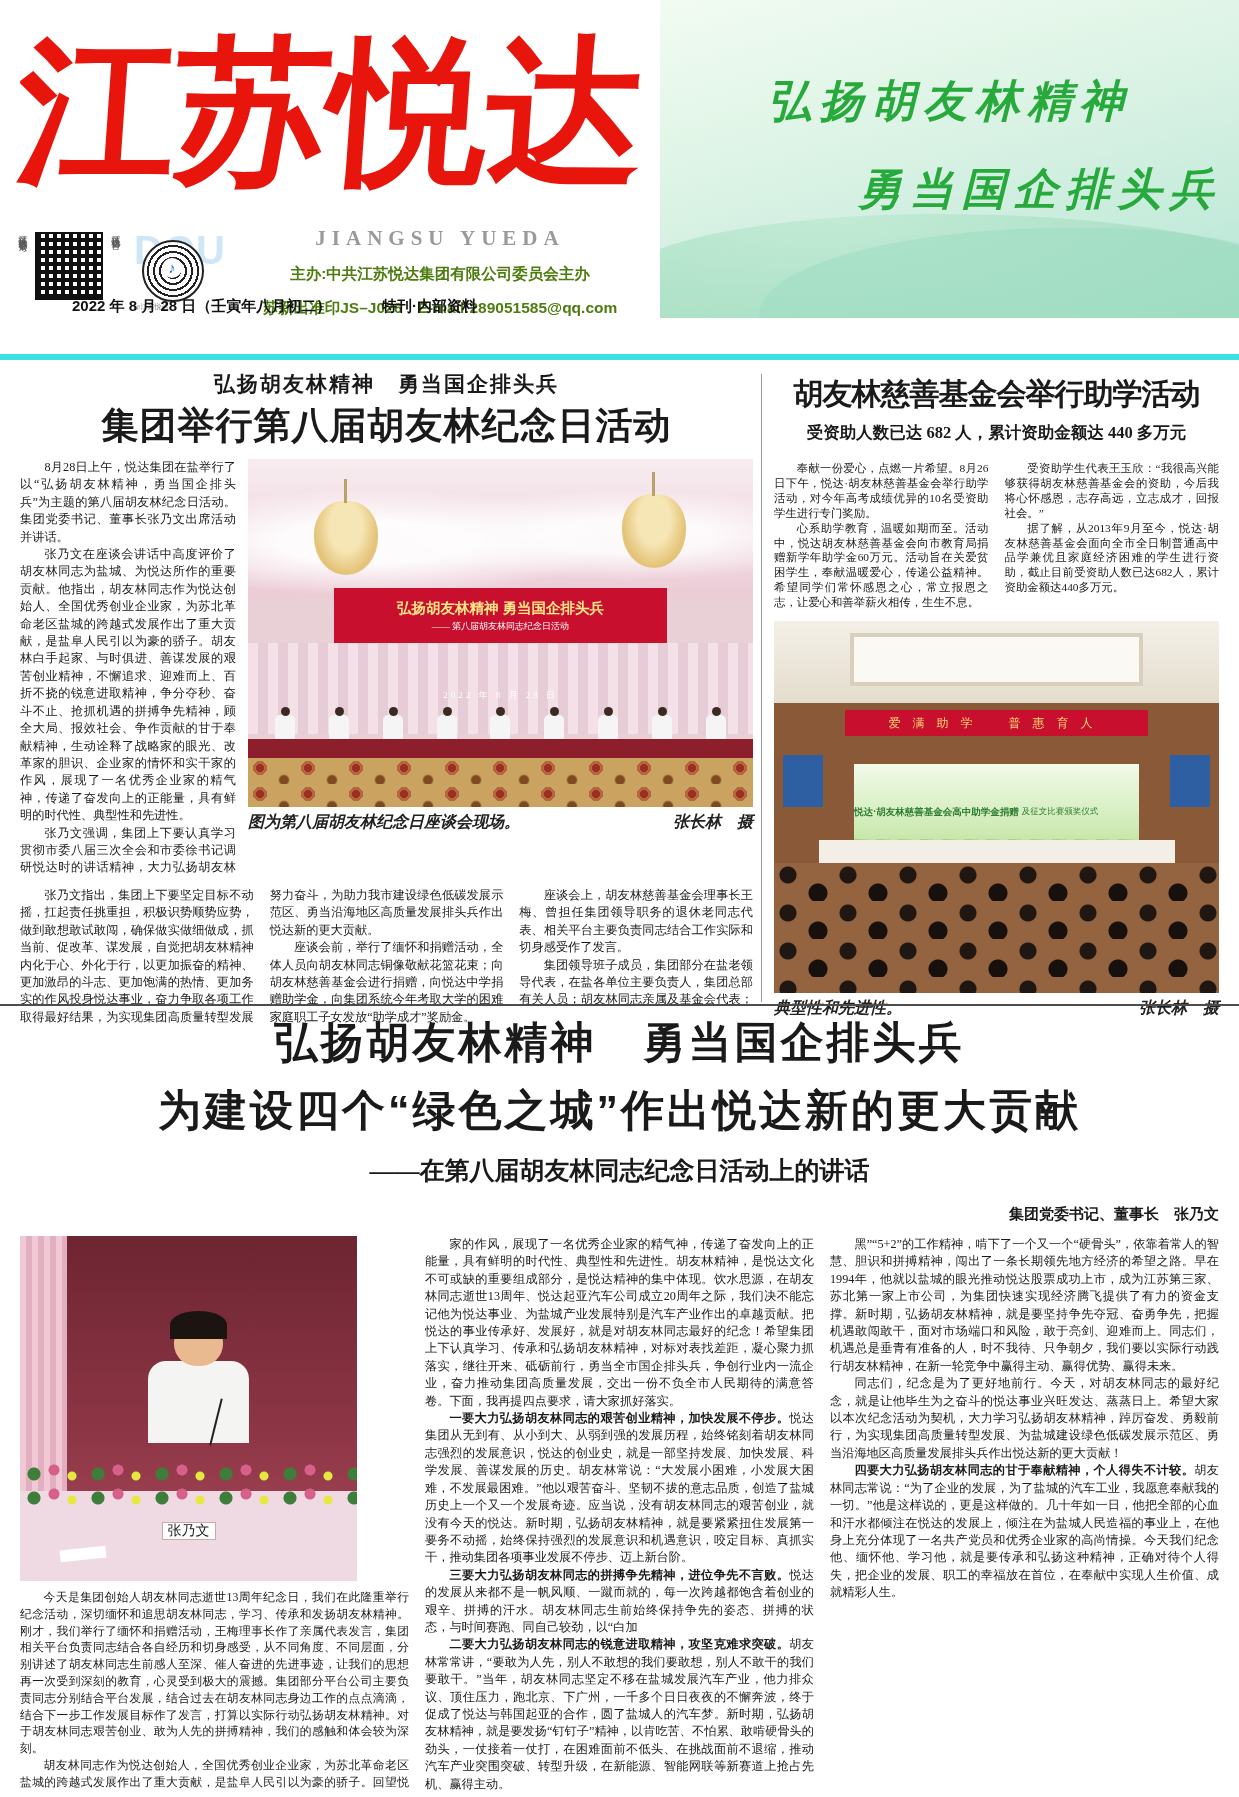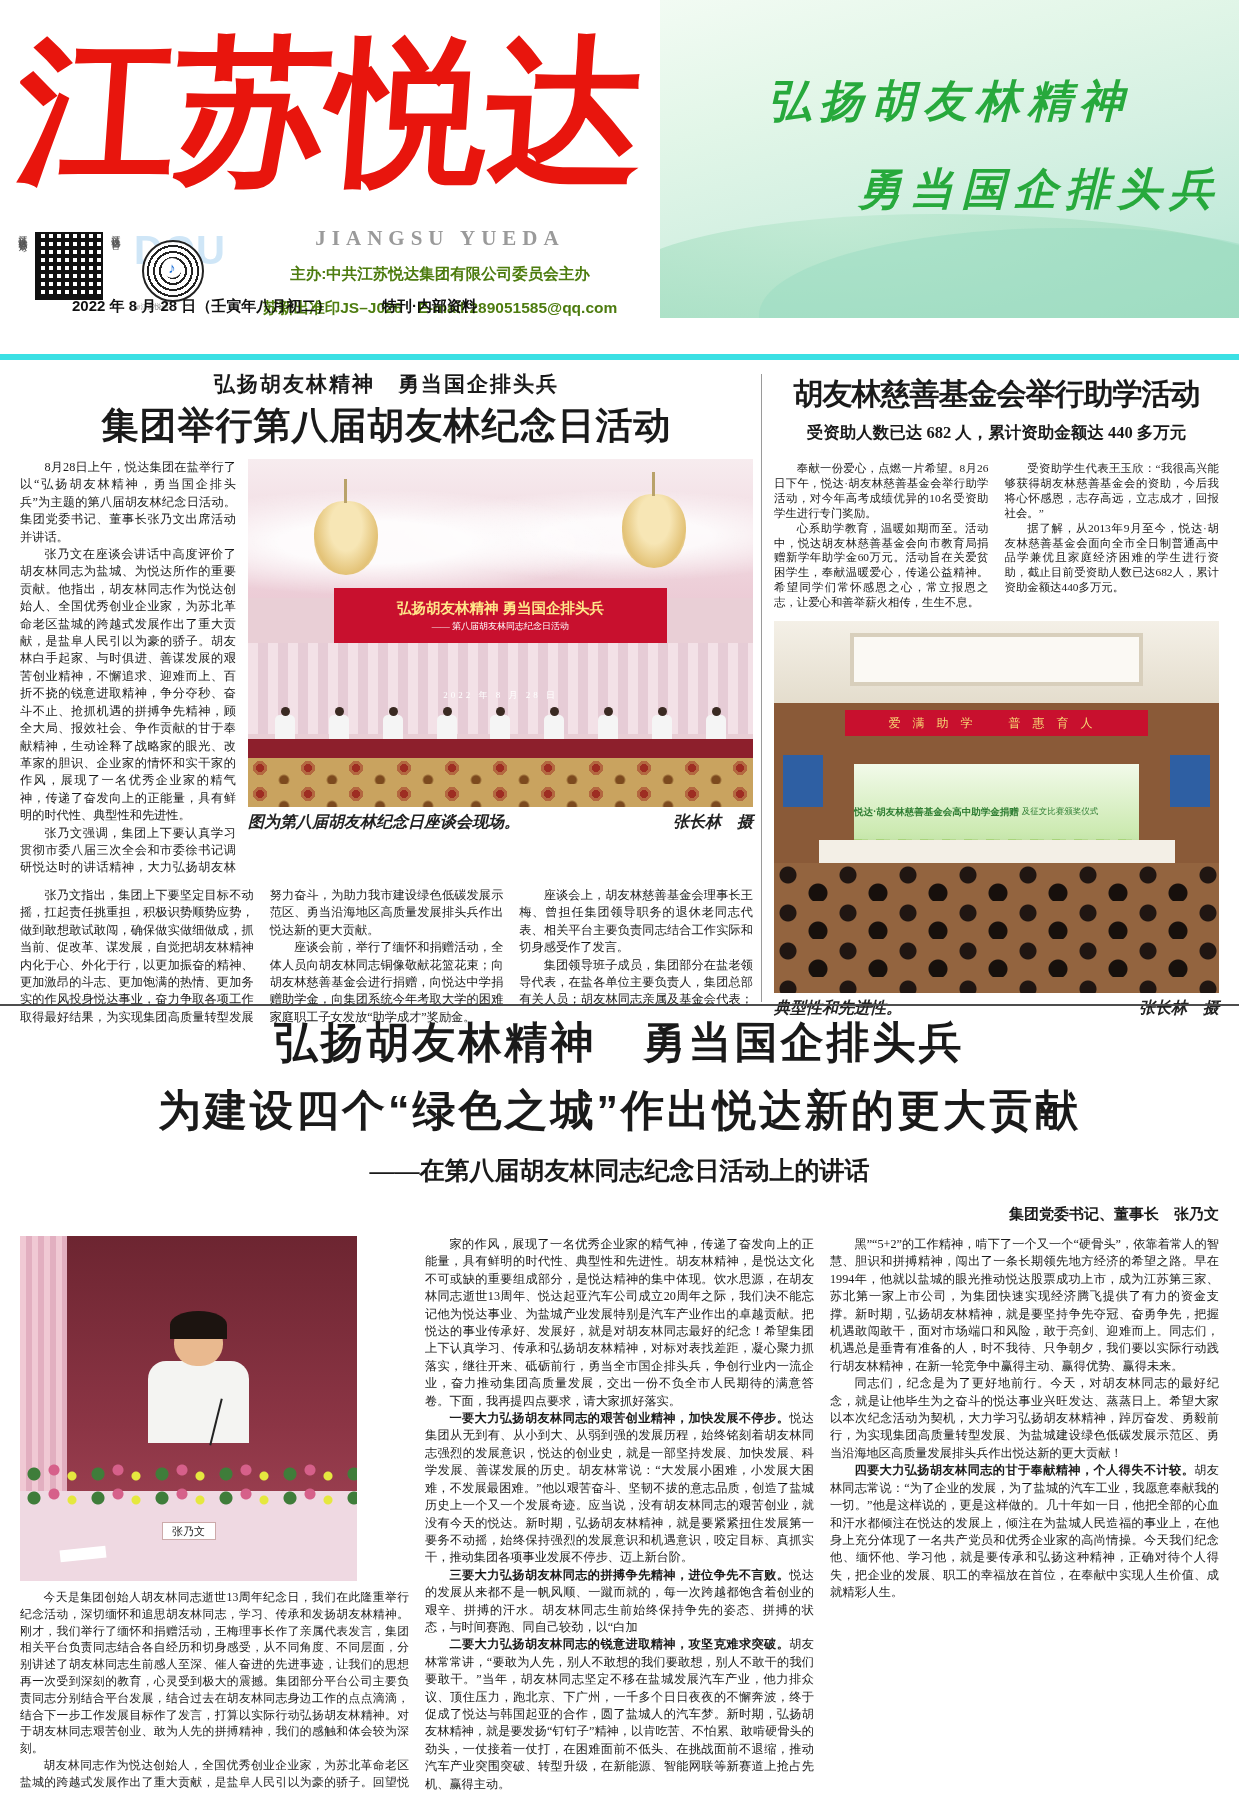--- a/index.html
+++ b/index.html
@@ -144,21 +144,21 @@
   .p3-hair{position:absolute;left:22%;top:-6%;width:56%;height:22%;border-radius:50% 50% 0 0;background:#1c1410;}
   .p3-shirt{position:absolute;left:0;top:34%;width:100%;height:66%;border-radius:18px 18px 0 0;background:#f4f4f2;}
   .p3-mic{position:absolute;left:58%;top:47%;width:2px;height:48px;background:#222;transform:rotate(14deg);}
   .p3-table{position:absolute;left:0;bottom:0;width:100%;height:26%;background:#efd9e2;}
   .p3-flowers{position:absolute;left:0;bottom:22%;width:100%;height:12%;
       background-image:radial-gradient(circle at 14px 10px,#3f7d3a 0 6px,transparent 7px),
                        radial-gradient(circle at 34px 6px,#d6608a 0 5px,transparent 6px),
                        radial-gradient(circle at 52px 12px,#e5e83f 0 4px,transparent 5px);
       background-size:64px 24px;}
   .p3-plate{position:absolute;left:42%;bottom:12%;width:52px;height:16px;background:#fff;border:1px solid #caa;
-      font-size:11px;line-height:16px;text-align:center;color:#222;}
+      font-size:14px;line-height:16px;text-align:center;color:#222;}
   .p3-paper{position:absolute;left:12%;bottom:6%;width:46px;height:12px;background:#fff;transform:rotate(-6deg);}
 </style>
 </head>
 <body>
 
 <div class="page">
 
   <div class="masthead-title">江苏悦达</div>
 
   <div class="green-box">

